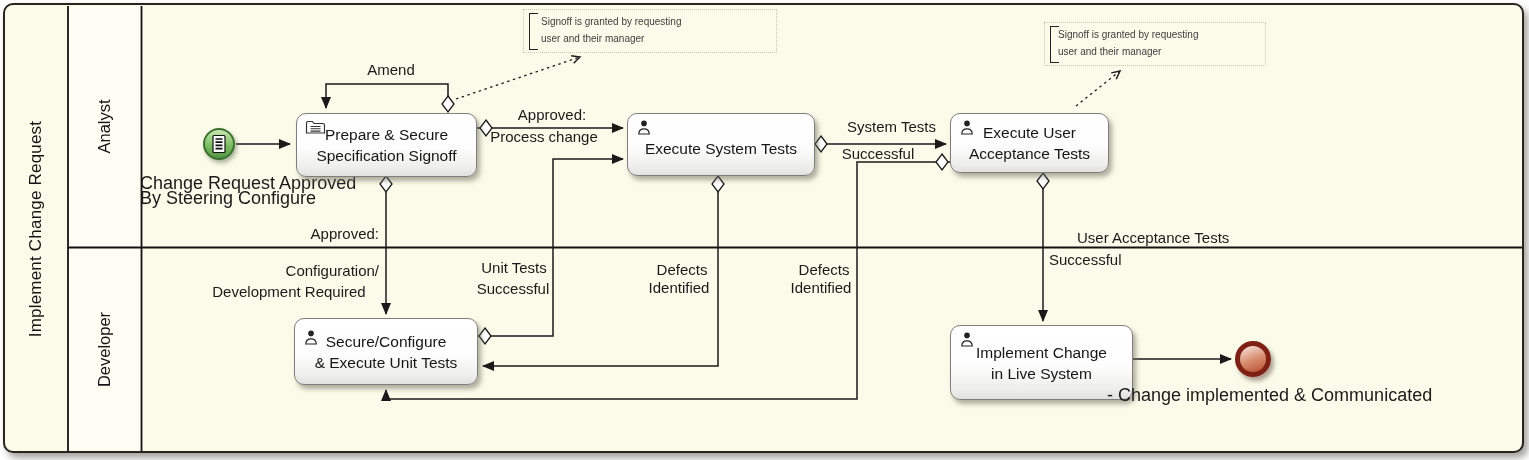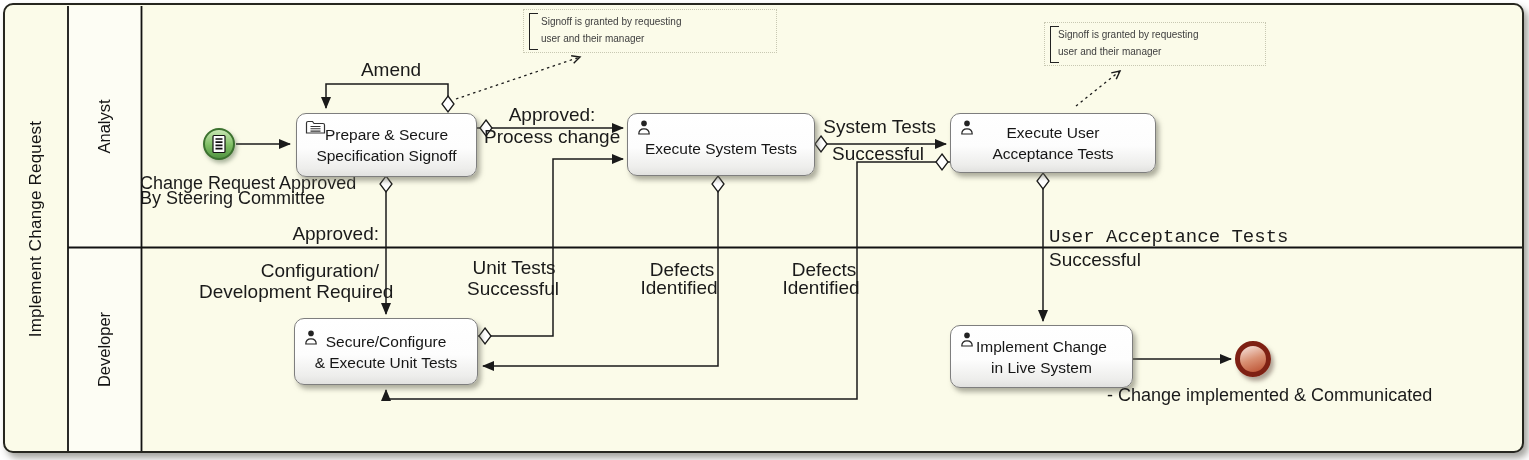--- a/index.html
+++ b/index.html
@@ -14,21 +14,21 @@
   .vcell { position:absolute; display:flex; align-items:center; justify-content:center; }
   .vtext { transform:rotate(-90deg); white-space:nowrap; color:#141414; }
   .pool-title { font-size:17px; letter-spacing:0.2px; }
   .lane-name { font-size:16.5px; }
   .node { position:absolute; border:1.5px solid #7e7e7e; border-radius:10px;
           background:linear-gradient(180deg,#ffffff 0%,#fdfdfd 55%,#ededeb 88%,#e1e1df 100%);
           box-shadow:3px 4px 5px rgba(110,110,95,0.55);
           display:flex; flex-direction:column; align-items:center; justify-content:center;
           font-size:15.5px; line-height:21px; color:#161616; text-align:center; }
   .node-icon { position:absolute; left:8px; top:5px; }
-  .lbl { position:absolute; font-size:19px; color:#1a1a1a; white-space:nowrap; line-height:15px; }
+  .lbl { position:absolute; font-size:15px; color:#1a1a1a; white-space:nowrap; line-height:15px; }
   .sm  { font-size:18px; }
   .ann-rect { position:absolute; border:1px dotted #c8c8b2; }
   .ann-bracket { position:absolute; width:9px; border-left:1.6px solid #222;
                  border-top:1.6px solid #222; border-bottom:1.6px solid #222; }
   .ann-text { position:absolute; font-size:10px; line-height:17px; color:#404040; white-space:nowrap; }
   .start-event { position:absolute; left:202px; top:127px; width:34px; height:34px;
                  filter:drop-shadow(2px 3px 2px rgba(90,110,80,0.5)); }
   .end-event { position:absolute; left:1235px; top:341px; width:36px; height:36px;
                border:5px solid #7e2013; border-radius:50%;
                background:linear-gradient(160deg,#f2d7ce 10%,#d99073 50%,#bd5435 95%);
@@ -105,21 +105,21 @@
             <stop offset="0.55" stop-color="#7dbd62"></stop>
             <stop offset="1" stop-color="#4f9140"></stop>
         </linearGradient>
       </defs>
       <circle cx="17" cy="17" r="15" fill="url(#gGreen)" stroke="#3c722f" stroke-width="2"></circle>
       <rect x="11" y="8.5" width="12" height="17" rx="1" fill="#ffffff" stroke="#111" stroke-width="1.2"></rect>
       <path d="M13.5 12h7 M13.5 15.2h7 M13.5 18.4h7 M13.5 21.6h7" stroke="#111" stroke-width="1.7"></path>
     </svg>
   </div>
   <div class="lbl sm" style="left:140px;top:176px;width:156px;text-align:center;">Change Request Approved</div>
-  <div class="lbl sm" style="left:140px;top:191px;width:156px;text-align:center;">By Steering Committee</div>
+  <div class="lbl sm" style="left:140px;top:191px;width:156px;text-align:center;">By Steering Configure</div>
 
   <div class="node" style="left:296px;top:113px;width:181px;height:64px;">
     <span class="node-icon">
       <svg width="21" height="15" viewBox="0 0 21 15">
         <path d="M1.5,13 V3 Q1.5,1.5 3,1.5 H7.5 L9,3.5 H18 Q19.5,3.5 19.5,5 V13 Z" fill="#fff" stroke="#333" stroke-width="1.2"></path>
         <path d="M5.5 6.5h10 M5.5 8.8h10 M5.5 11.1h10" stroke="#333" stroke-width="1.1"></path>
       </svg>
     </span>
     <div>Prepare &amp; Secure</div>
     <div>Specification Signoff</div>
@@ -128,21 +128,21 @@
   <div class="node" style="left:627px;top:113px;width:188px;height:63px;padding-top:8px;">
     <span class="node-icon">
       <svg width="16" height="17" viewBox="0 0 16 17">
         <circle cx="8" cy="4.4" r="2.8" fill="#222"></circle>
         <path d="M2.8,15 C2.8,11.5 5,9.8 8,9.8 C11,9.8 13.2,11.5 13.2,15 Z" fill="#fff" stroke="#222" stroke-width="1.2"></path>
       </svg>
     </span>
     <div>Execute System Tests</div>
   </div>
 
-  <div class="node" style="left:950px;top:113px;width:206px;height:60px;">
+  <div class="node" style="left:950px;top:113px;width:159px;height:60px;">
     <span class="node-icon">
       <svg width="16" height="17" viewBox="0 0 16 17">
         <circle cx="8" cy="4.4" r="2.8" fill="#222"></circle>
         <path d="M2.8,15 C2.8,11.5 5,9.8 8,9.8 C11,9.8 13.2,11.5 13.2,15 Z" fill="#fff" stroke="#222" stroke-width="1.2"></path>
       </svg>
     </span>
     <div>Execute User</div>
     <div>Acceptance Tests</div>
   </div>
 
@@ -150,21 +150,21 @@
     <span class="node-icon" style="top:10px;">
       <svg width="16" height="17" viewBox="0 0 16 17">
         <circle cx="8" cy="4.4" r="2.8" fill="#222"></circle>
         <path d="M2.8,15 C2.8,11.5 5,9.8 8,9.8 C11,9.8 13.2,11.5 13.2,15 Z" fill="#fff" stroke="#222" stroke-width="1.2"></path>
       </svg>
     </span>
     <div>Secure/Configure</div>
     <div>&amp; Execute Unit Tests</div>
   </div>
 
-  <div class="node" style="left:950px;top:325px;width:183px;height:63px;">
+  <div class="node" style="left:950px;top:325px;width:183px;height:75px;">
     <span class="node-icon">
       <svg width="16" height="17" viewBox="0 0 16 17">
         <circle cx="8" cy="4.4" r="2.8" fill="#222"></circle>
         <path d="M2.8,15 C2.8,11.5 5,9.8 8,9.8 C11,9.8 13.2,11.5 13.2,15 Z" fill="#fff" stroke="#222" stroke-width="1.2"></path>
       </svg>
     </span>
     <div>Implement Change</div>
     <div>in Live System</div>
   </div>
 
@@ -180,27 +180,27 @@
 
   <div class="ann-rect" style="left:1044px;top:22px;width:222px;height:44px;"></div>
   <div class="ann-bracket" style="left:1050px;top:26px;height:37px;"></div>
   <div class="ann-text" style="left:1058px;top:26px;">
     <div>Signoff is granted by requesting</div>
     <div>user and their manager</div>
   </div>
 
   <div class="lbl" style="left:341px;top:62px;width:100px;text-align:center;">Amend</div>
   <div class="lbl" style="left:492px;top:107px;width:120px;text-align:center;">Approved:</div>
-  <div class="lbl" style="left:484px;top:129px;width:120px;text-align:right;">Process change</div>
+  <div class="lbl" style="left:484px;top:129px;width:120px;text-align:center;">Process change</div>
   <div class="lbl" style="left:816px;top:119px;width:120px;text-align:right;">System Tests</div>
   <div class="lbl" style="left:818px;top:146px;width:120px;text-align:center;">Successful</div>
   <div class="lbl" style="left:259px;top:226px;width:120px;text-align:right;">Approved:</div>
   <div class="lbl" style="left:229px;top:263px;width:150px;text-align:right;">Configuration/</div>
   <div class="lbl" style="left:199px;top:284px;width:180px;text-align:center;">Development Required</div>
   <div class="lbl" style="left:454px;top:260px;width:120px;text-align:center;">Unit Tests</div>
   <div class="lbl" style="left:453px;top:281px;width:120px;text-align:center;">Successful</div>
   <div class="lbl" style="left:622px;top:262px;width:120px;text-align:center;">Defects</div>
   <div class="lbl" style="left:619px;top:280px;width:120px;text-align:center;">Identified</div>
   <div class="lbl" style="left:764px;top:262px;width:120px;text-align:center;">Defects</div>
   <div class="lbl" style="left:761px;top:280px;width:120px;text-align:center;">Identified</div>
-  <div class="lbl" style="left:1049px;top:230px;width:200px;font-family:Liberation Mono, monospace;">User Acceptance Tests</div>
+  <div class="lbl" style="left:1077px;top:230px;width:200px;">User Acceptance Tests</div>
   <div class="lbl" style="left:1049px;top:252px;width:150px;">Successful</div>
 </div>
 
 </body></html>

